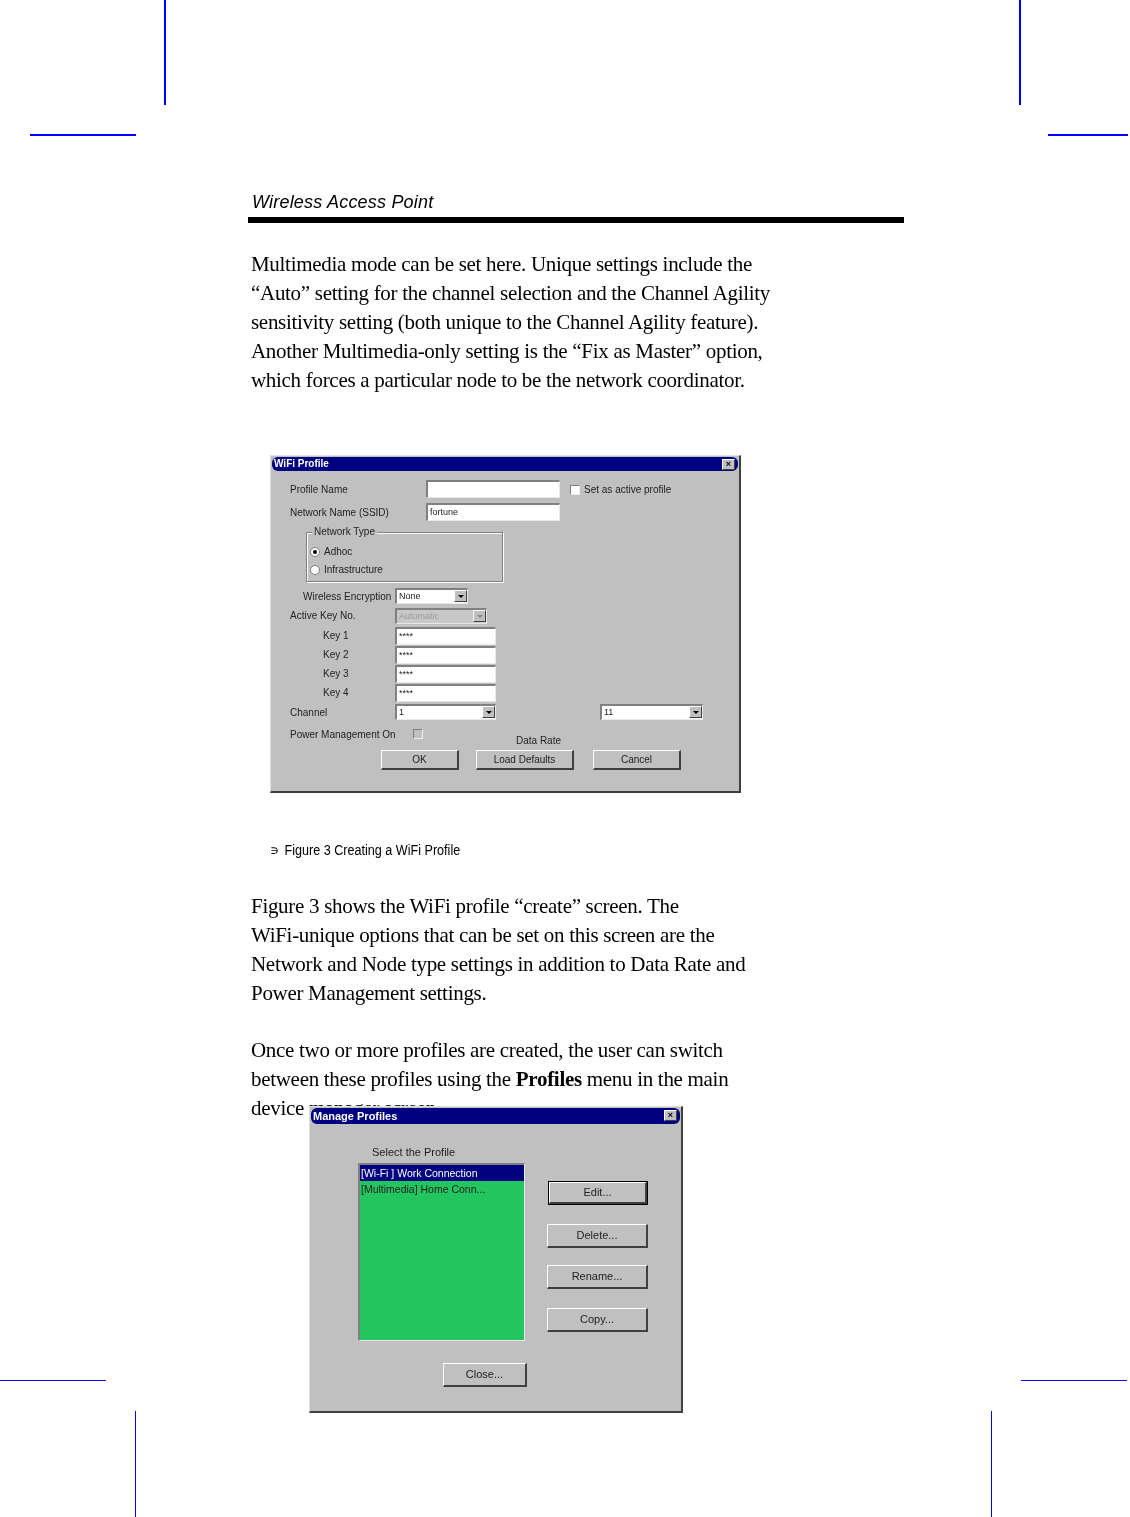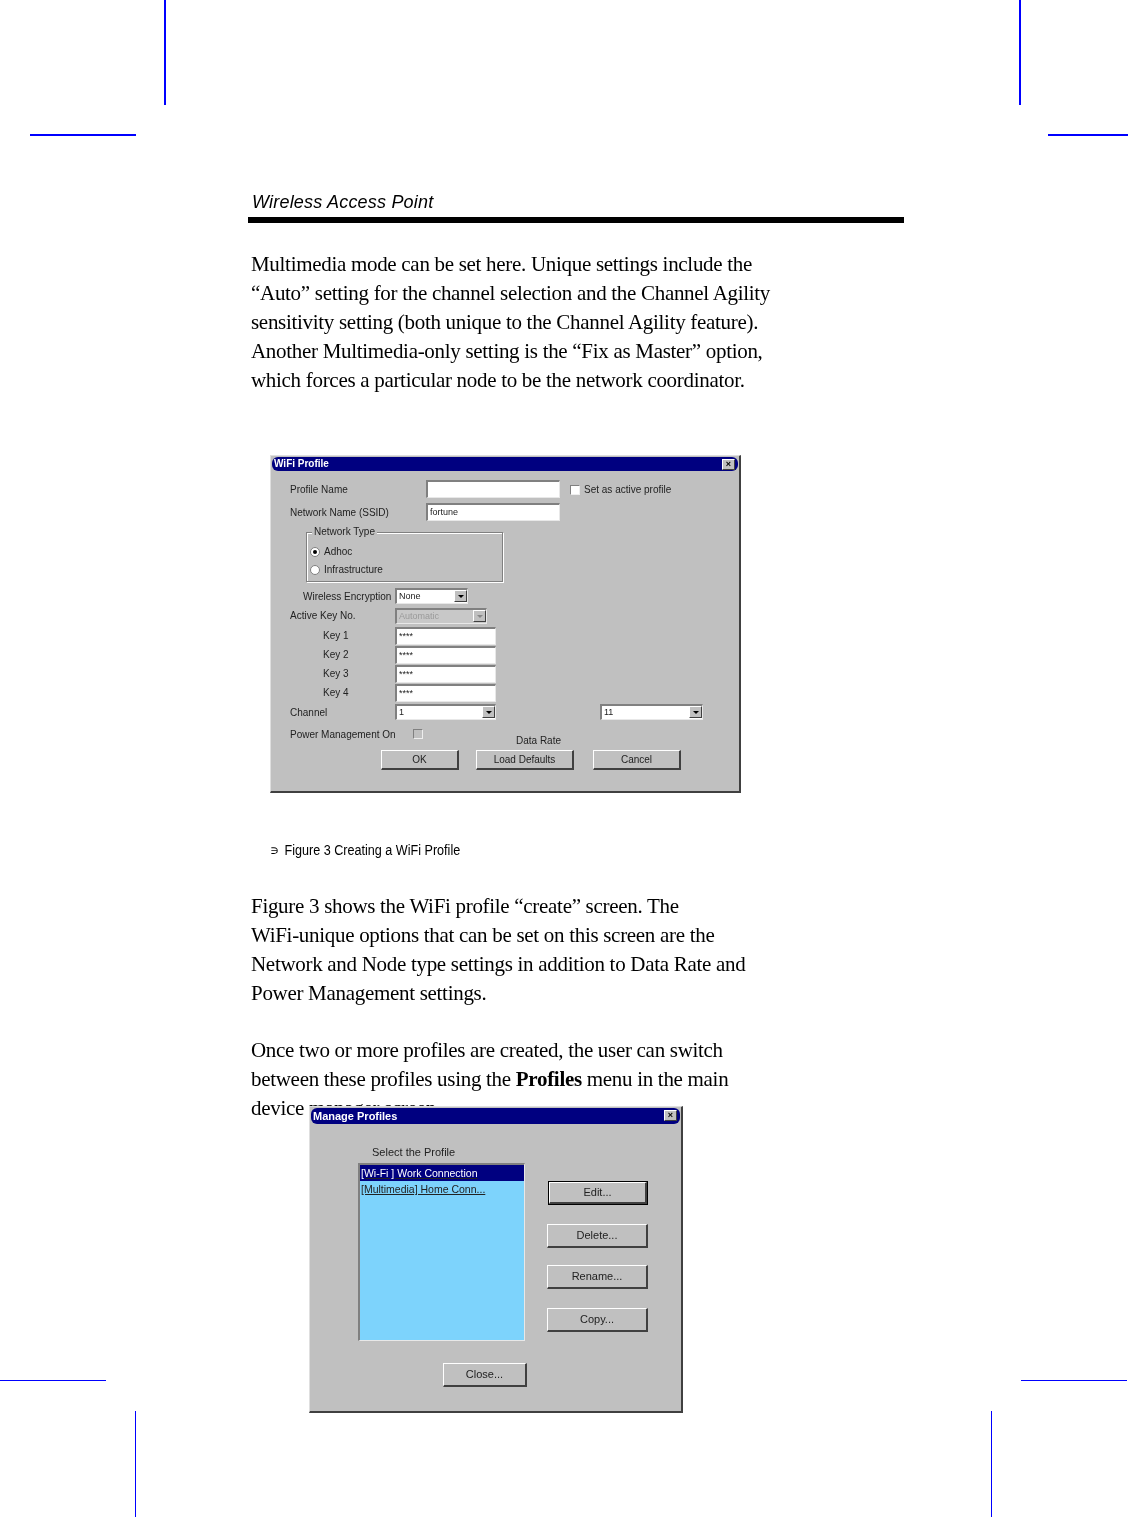--- a/index.html
+++ b/index.html
@@ -94,23 +94,23 @@
   }
   .btn {
     position: absolute; background: #c0c0c0; text-align: center;
     border-top: 1px solid #fff; border-left: 1px solid #fff;
     border-right: 2px solid #404040; border-bottom: 2px solid #404040;
     font-size: 10px; color: #222; white-space: nowrap;
   }
   .btn.default { outline: 1px solid #000; }
   .disabled-text { color: #a8a8a8; text-shadow: 1px 1px 0 #fff; }
   .listbox {
-    position: absolute; background: #7dd3fc;
+    position: absolute; background: #22c55e;
     border-top: 2px solid #808080; border-left: 2px solid #808080;
-    border-right: 1px solid #e8e8e8; border-bottom: 1px solid #e8e8e8; text-decoration: underline;
+    border-right: 1px solid #e8e8e8; border-bottom: 1px solid #e8e8e8;
   }
   .listbox .item { height: 16px; line-height: 16px; font-size: 10.5px; padding-left: 1px; white-space: nowrap; overflow: hidden; }
   .listbox .item.selected { background: #000080; color: #fff; }
 </style>
 </head>
 <body>
 
 <div class="crop" style="left:164px;top:0;width:2px;height:105px;"></div>
 <div class="crop" style="left:30px;top:134px;width:106px;height:2px;"></div>
 <div class="crop" style="left:1019px;top:0;width:2px;height:105px;"></div>

